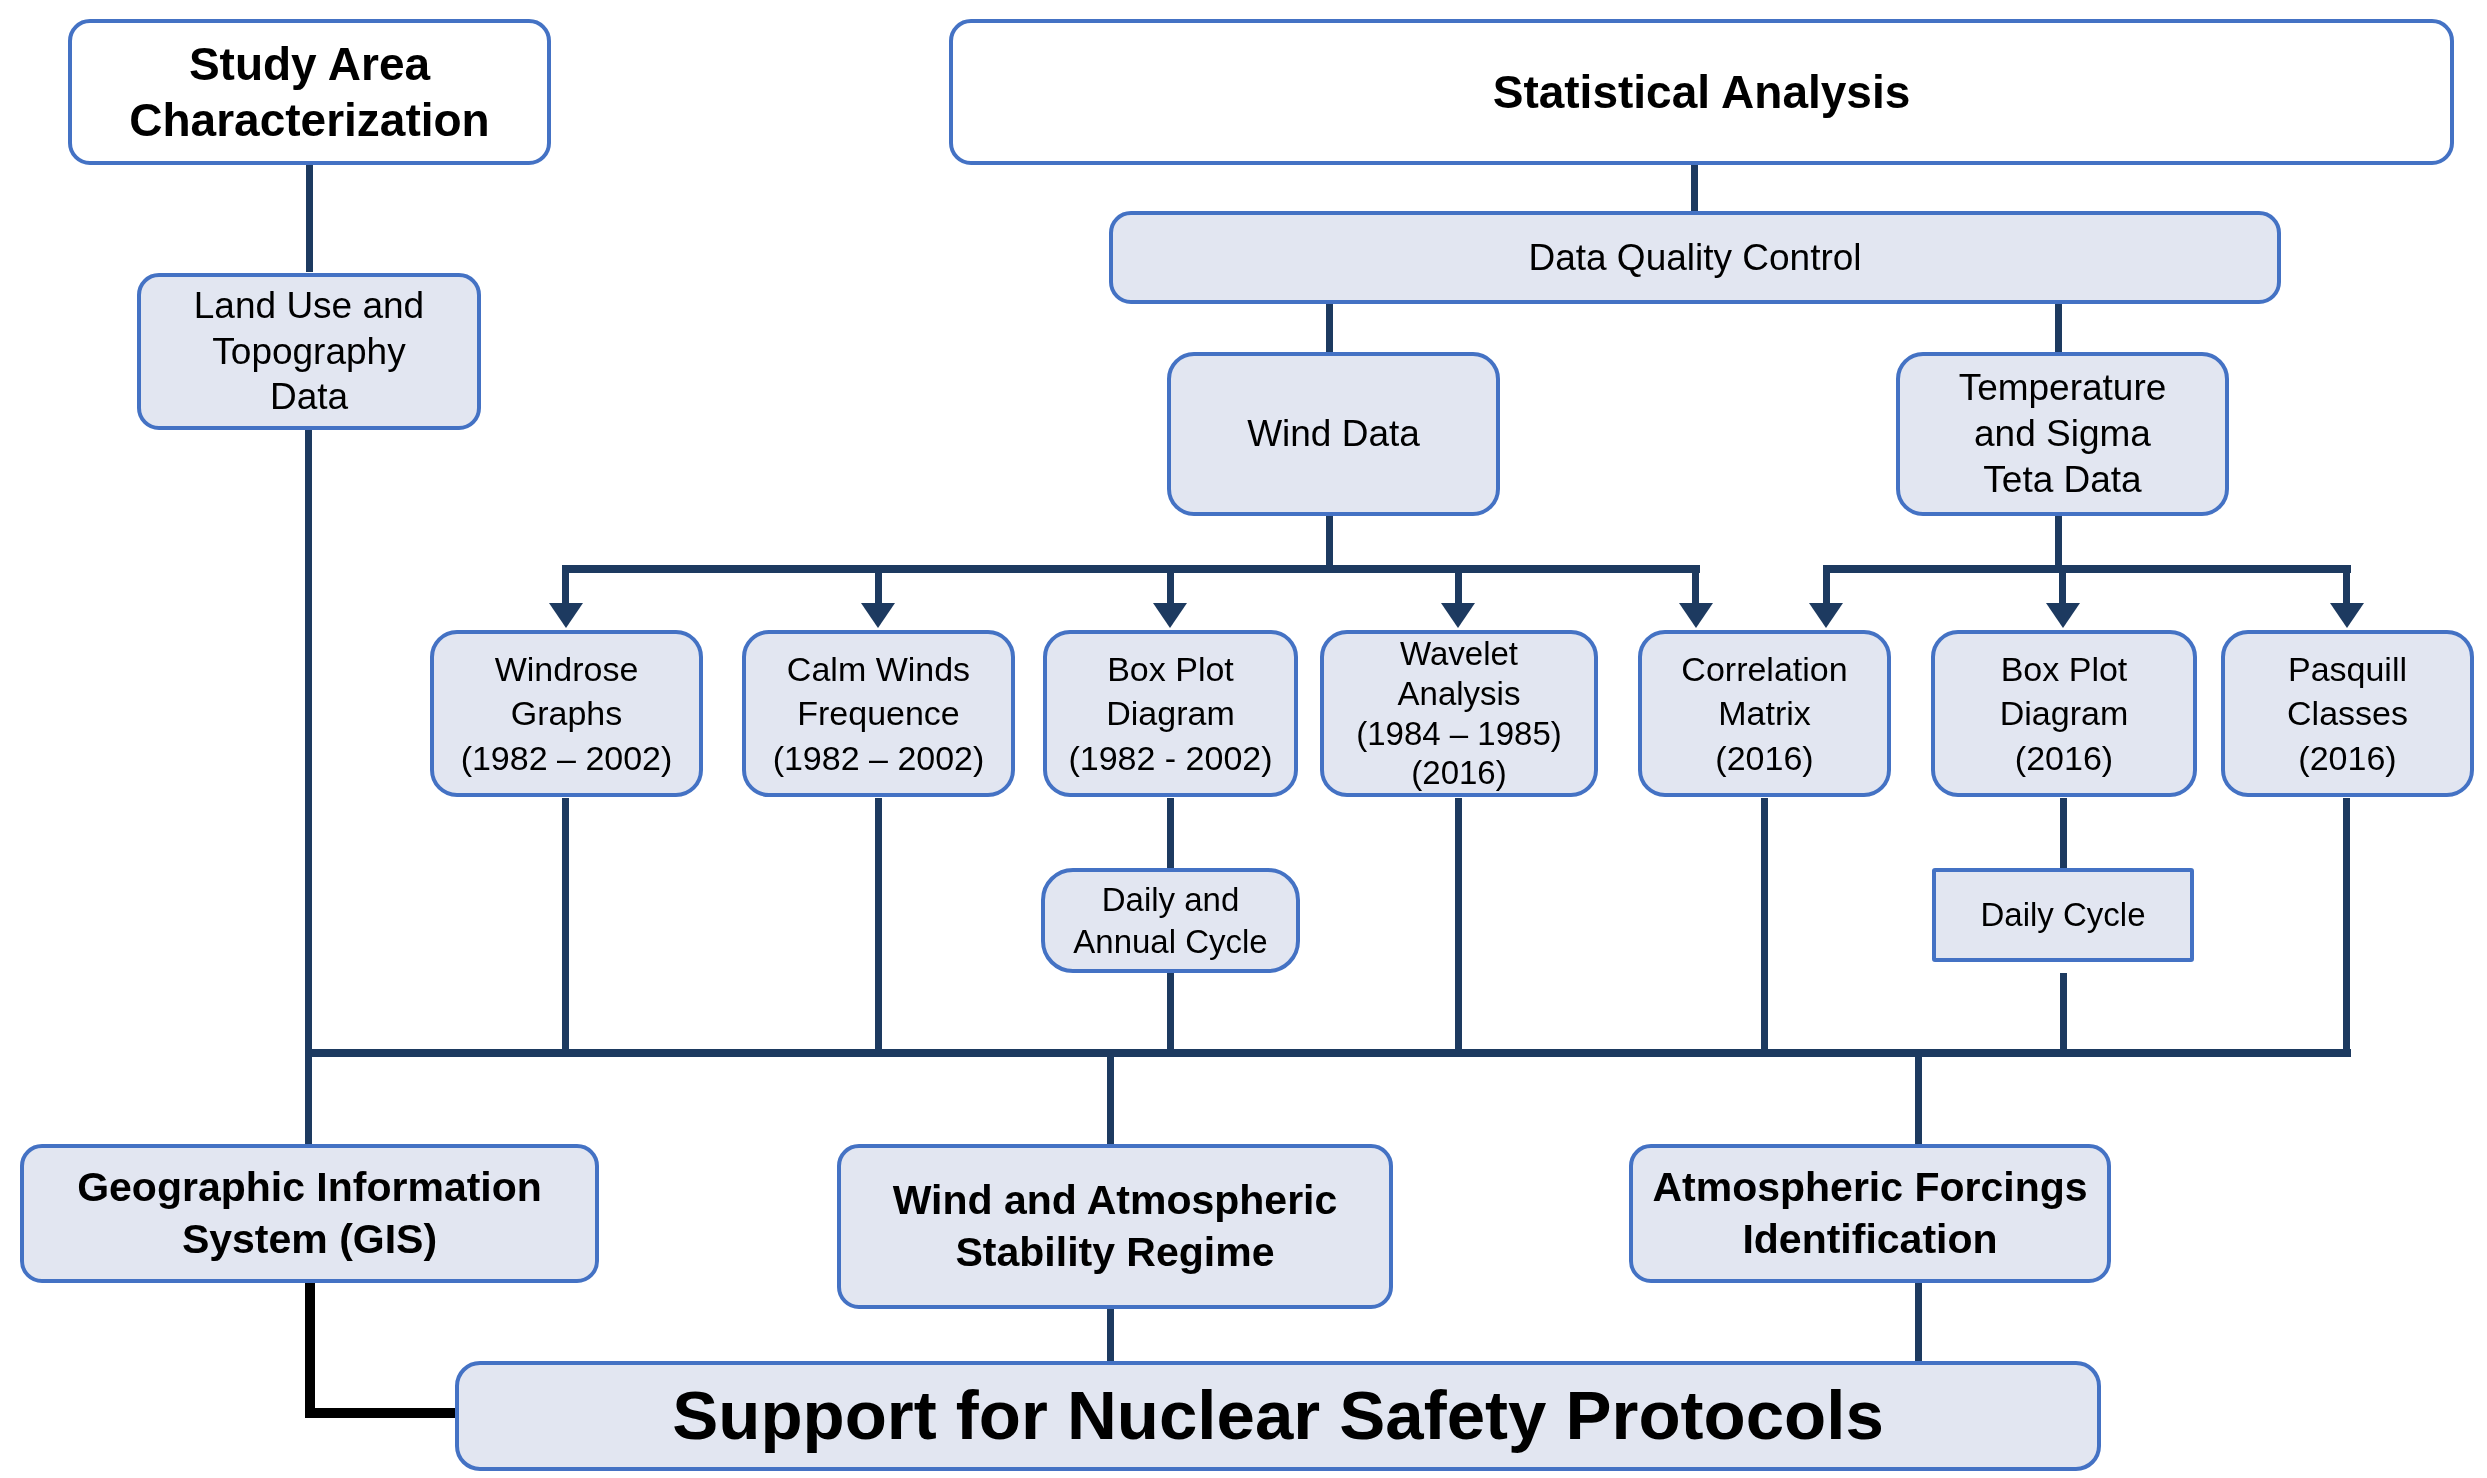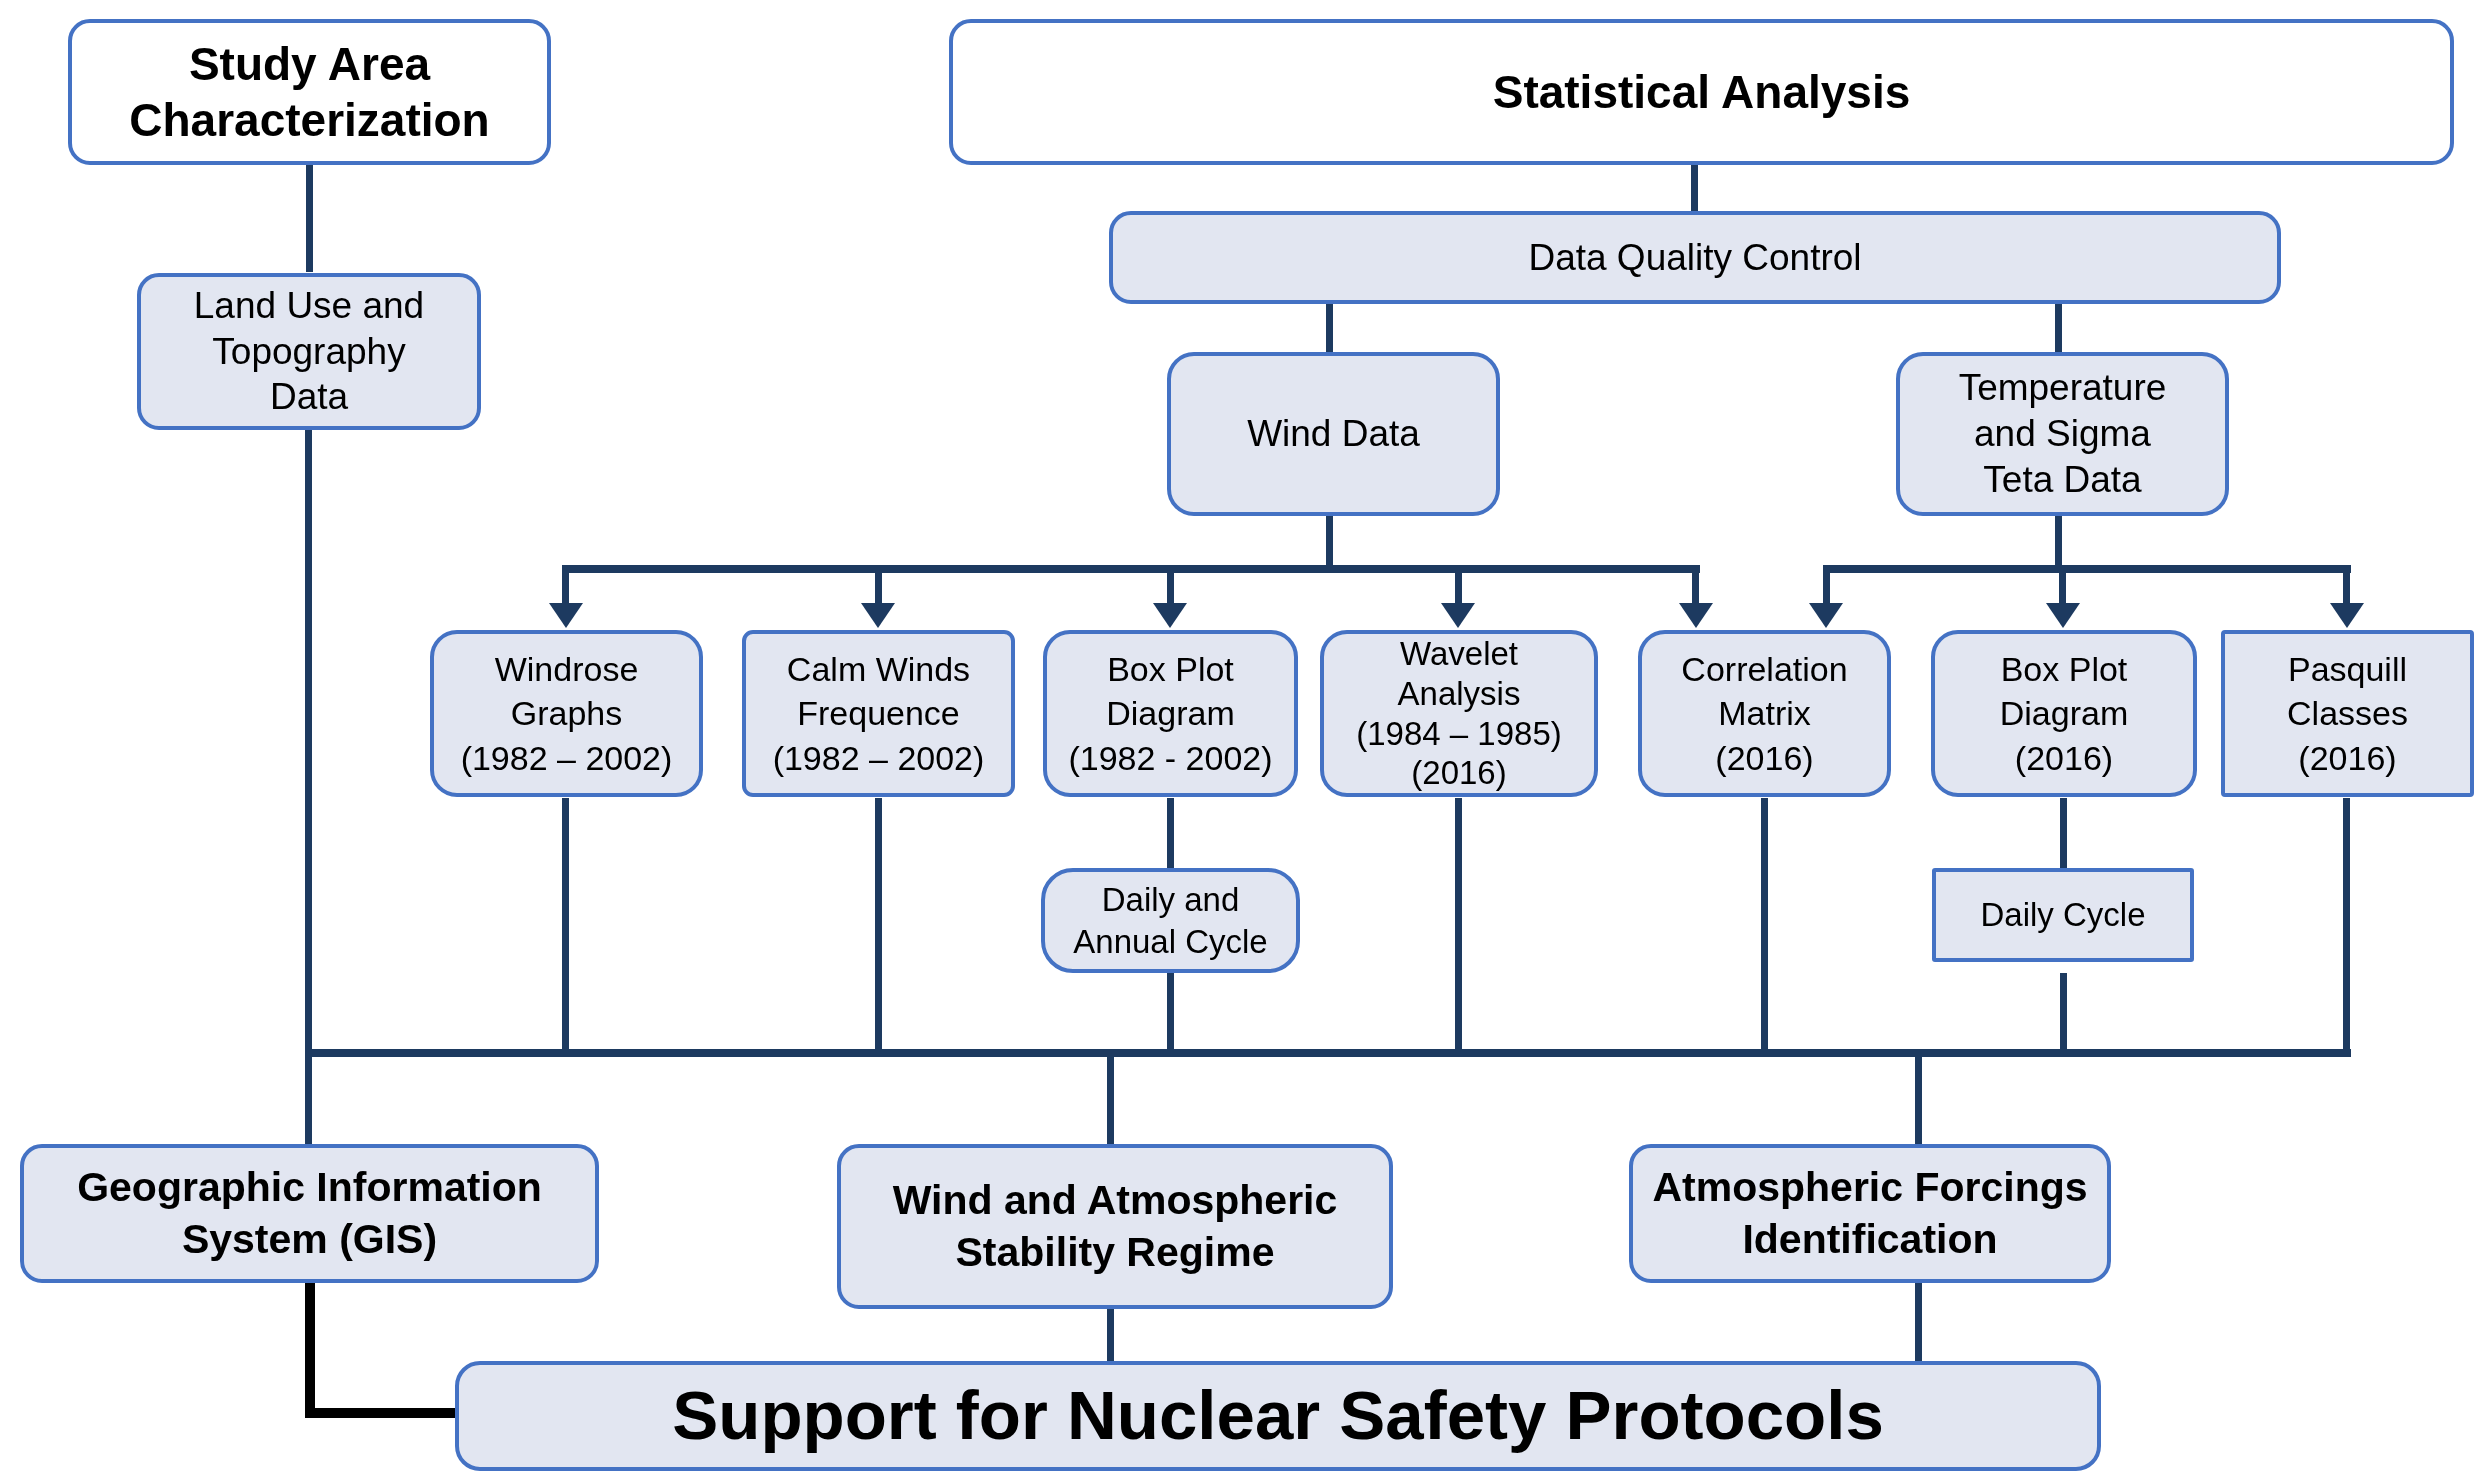--- a/index.html
+++ b/index.html
@@ -133,21 +133,21 @@
   <div class="box" style="left:1167px;top:352px;width:333px;height:164px;border-radius:27px">
     <span class="t-mid">Wind Data</span>
   </div>
 
   <div class="box" style="left:430px;top:630px;width:273px;height:167px;border-radius:27px">
     <span class="t-small">Windrose
 Graphs
 (1982 – 2002)</span>
   </div>
 
-  <div class="box" style="left:742px;top:630px;width:273px;height:167px;border-radius:11px">
+  <div class="box" style="left:742px;top:630px;width:273px;height:167px;border-radius:27px">
     <span class="t-small">Calm Winds
 Frequence
 (1982 – 2002)</span>
   </div>
 
   <div class="box" style="left:1043px;top:630px;width:255px;height:167px;border-radius:27px">
     <span class="t-small">Box Plot
 Diagram
 (1982 - 2002)</span>
   </div>
@@ -164,21 +164,21 @@
 Matrix
 (2016)</span>
   </div>
 
   <div class="box" style="left:1931px;top:630px;width:266px;height:167px;border-radius:27px">
     <span class="t-small">Box Plot
 Diagram
 (2016)</span>
   </div>
 
-  <div class="box" style="left:2221px;top:630px;width:253px;height:167px;border-radius:4px">
+  <div class="box" style="left:2221px;top:630px;width:253px;height:167px;border-radius:27px">
     <span class="t-small">Pasquill
 Classes
 (2016)</span>
   </div>
 
   <div class="box" style="left:1041px;top:868px;width:259px;height:105px;border-radius:32px">
     <span class="t-tiny">Daily and
 Annual Cycle</span>
   </div>
 

